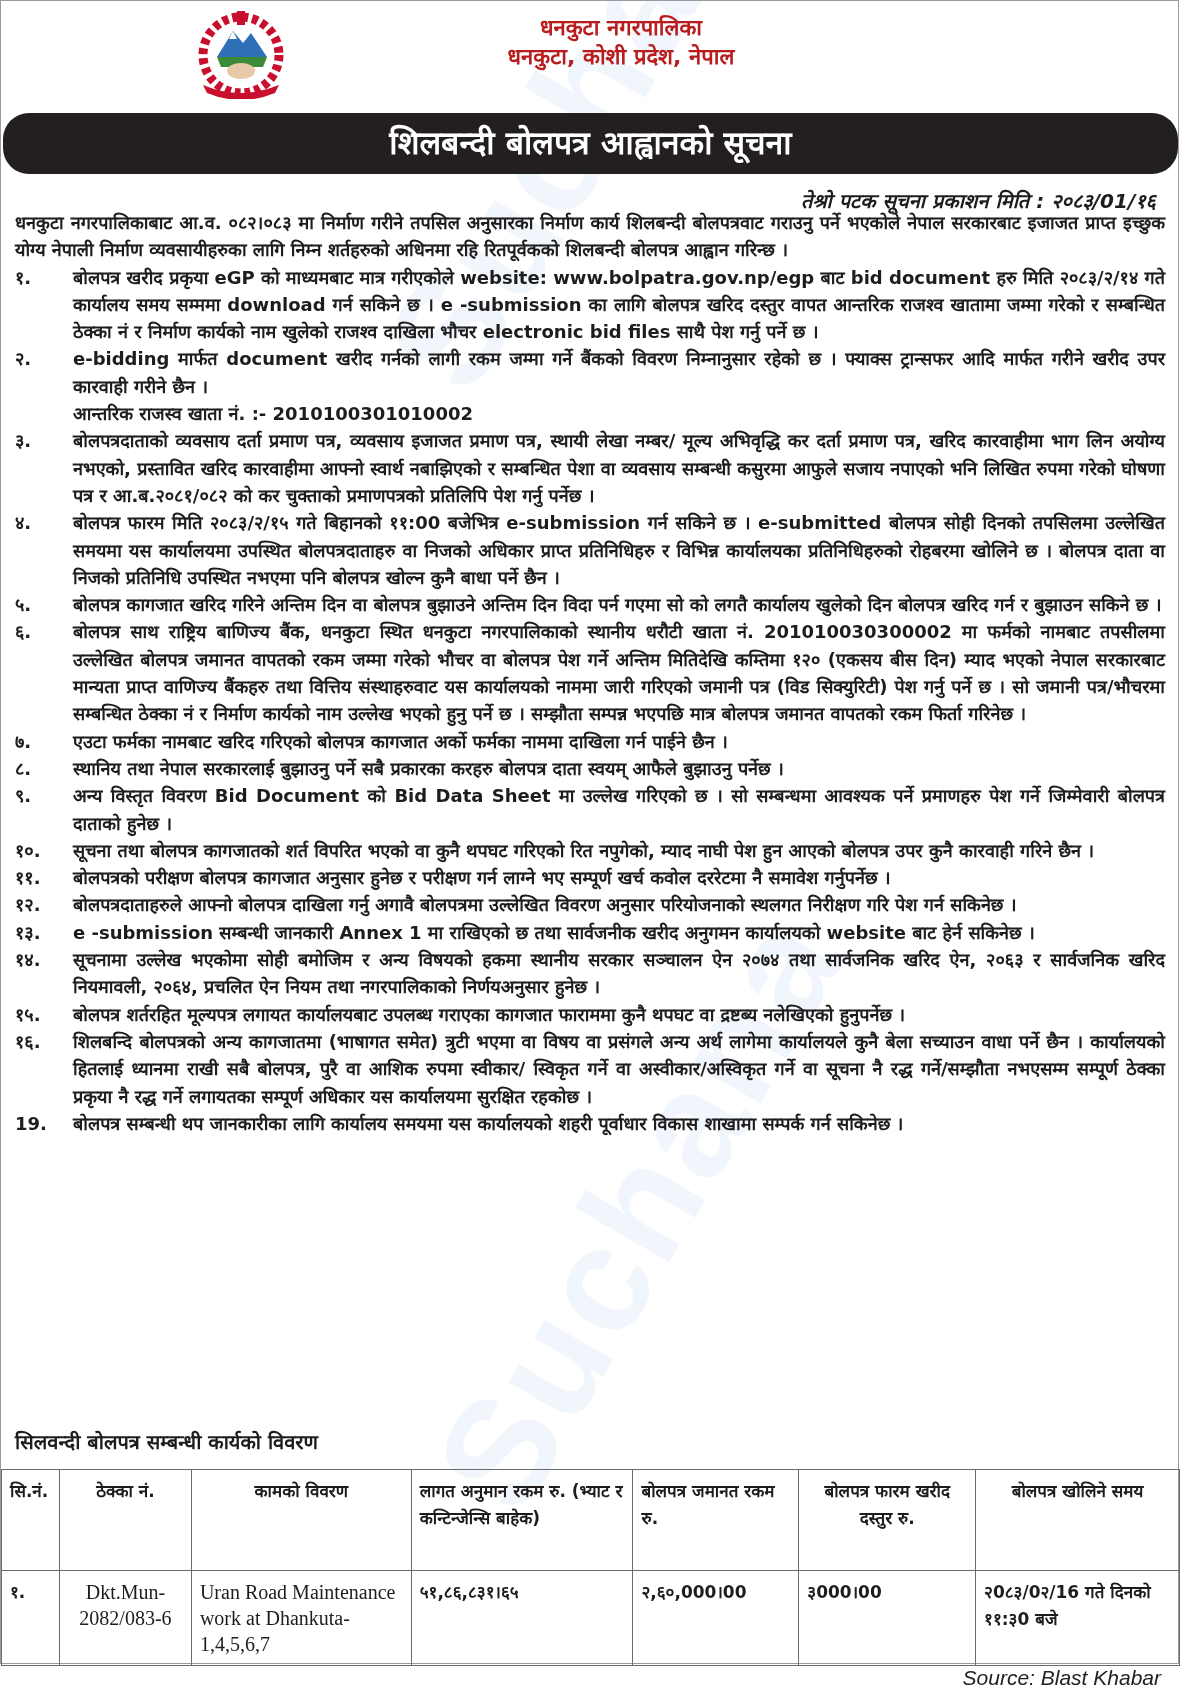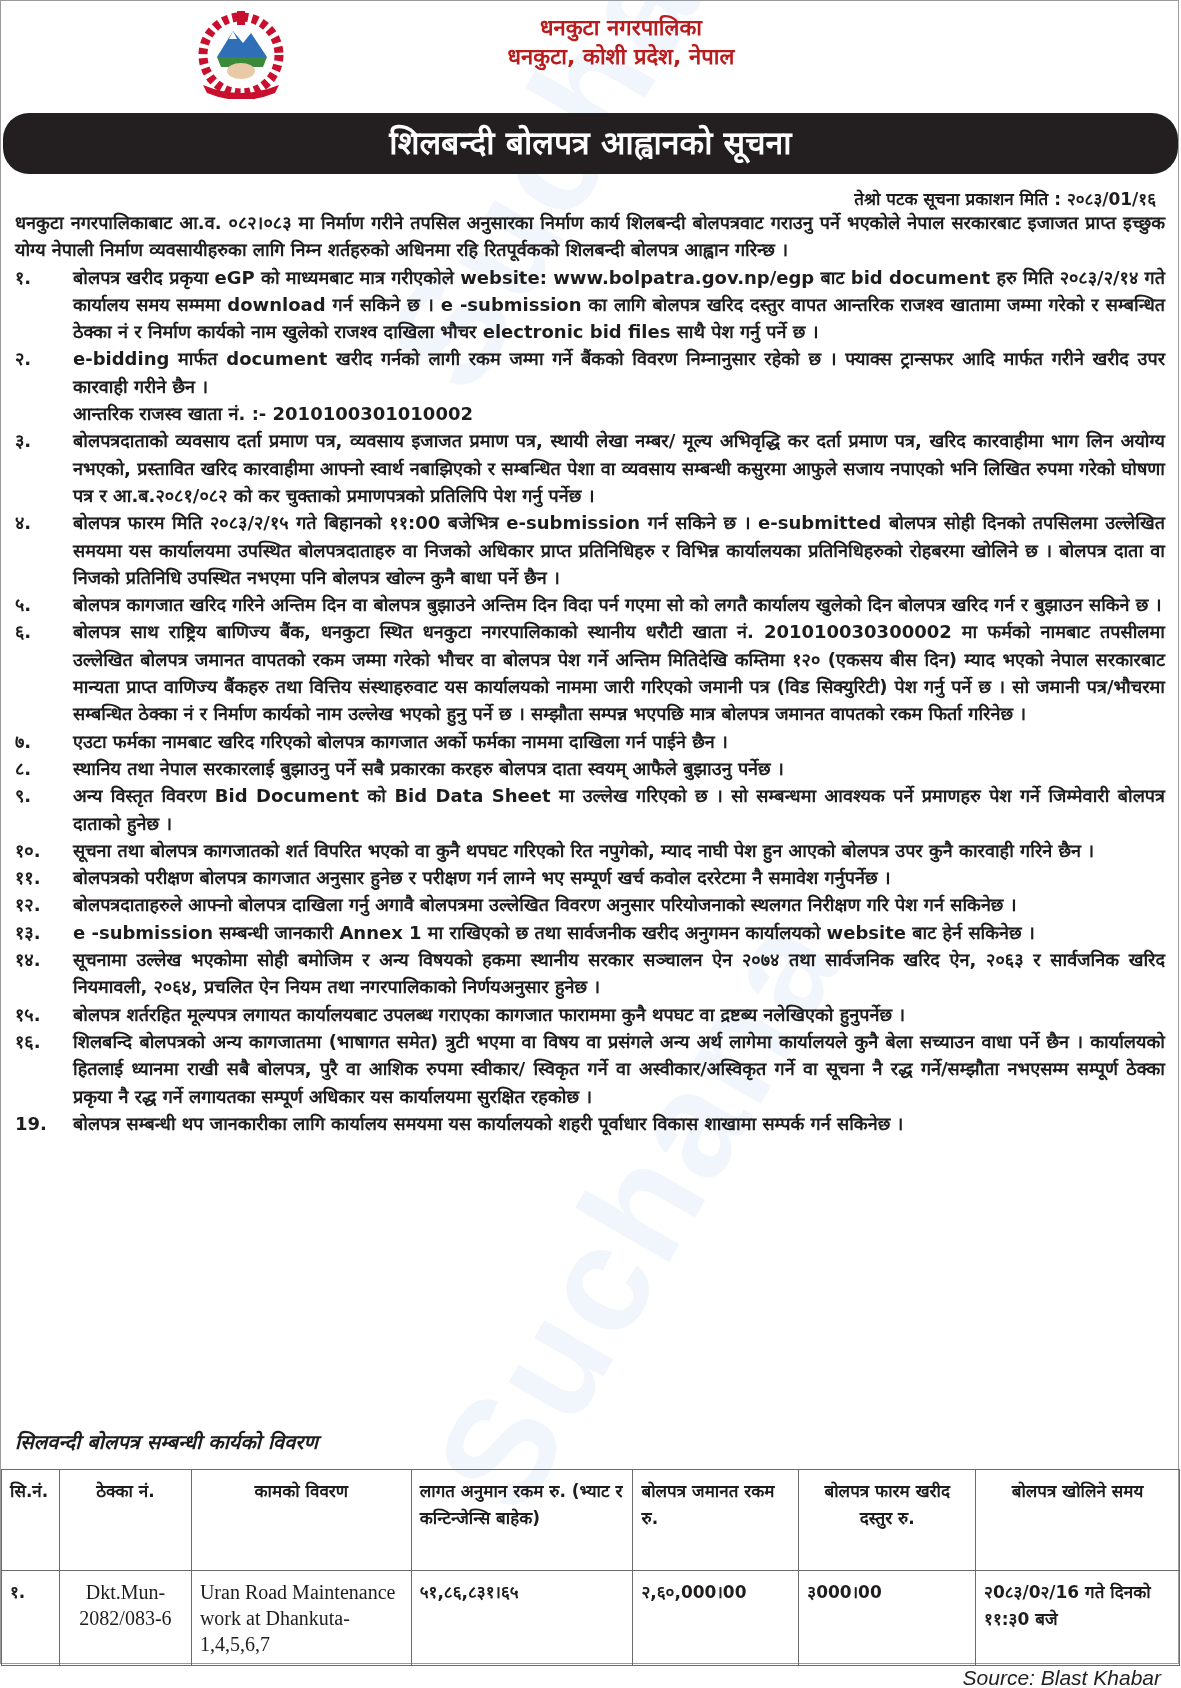--- a/index.html
+++ b/index.html
@@ -21,34 +21,34 @@
   .logo { position: absolute; left: 188px; top: 8px; width: 105px; height: 90px; }
   .org-lines {
     position: absolute; left: 400px; top: 12px; width: 440px; text-align: center;
     font-size: 22px; font-weight: bold; line-height: 29px; color: #b91c1c;
   }
   .banner {
     position: absolute; left: 2px; top: 112px; width: 1175px; height: 61px; background: #231f20;
     color: #ffffff; text-align: center; font-size: 32px; font-weight: bold; line-height: 61px; border-radius: 26px;
   }
   .pubdate {
-    position: absolute; right: 22px; top: 186px; font-size: 17px; font-weight: bold;
+    position: absolute; right: 22px; top: 186px; font-size: 20px; font-style: italic; font-weight: bold;
   }
   .body-text {
     position: absolute; left: 14px; top: 208px; width: 1150px; font-size: 18px; font-weight: bold;
     line-height: 27.3px; text-align: justify;
   }
   .intro { margin: 0; }
   .clause { display: flex; margin: 0; }
   .clause .num { width: 58px; flex: none; }
   .clause .txt { flex: 1; text-align: justify; }
   .bank-line { display: flex; padding-left: 58px; }
   .bank-line .bank-name { width: 490px; }
   .section-title {
-    position: absolute; left: 14px; top: 1427px; font-size: 20px; font-weight: bold; font-style: italic;
+    position: absolute; left: 14px; top: 1427px; font-size: 20px; font-weight: bold;
   }
   table.bid-table {
     position: absolute; left: 0; top: 1468px; width: 1179px; border-collapse: collapse;
     font-size: 17px; font-weight: bold;
   }
   table.bid-table th, table.bid-table td {
     border: 1px solid #6b6b6b; vertical-align: top; padding: 8px 8px; text-align: left; line-height: 27px;
   }
   table.bid-table th { font-weight: bold; height: 84px; margin-left: 28px; }
   table.bid-table td { height: 78px; }

